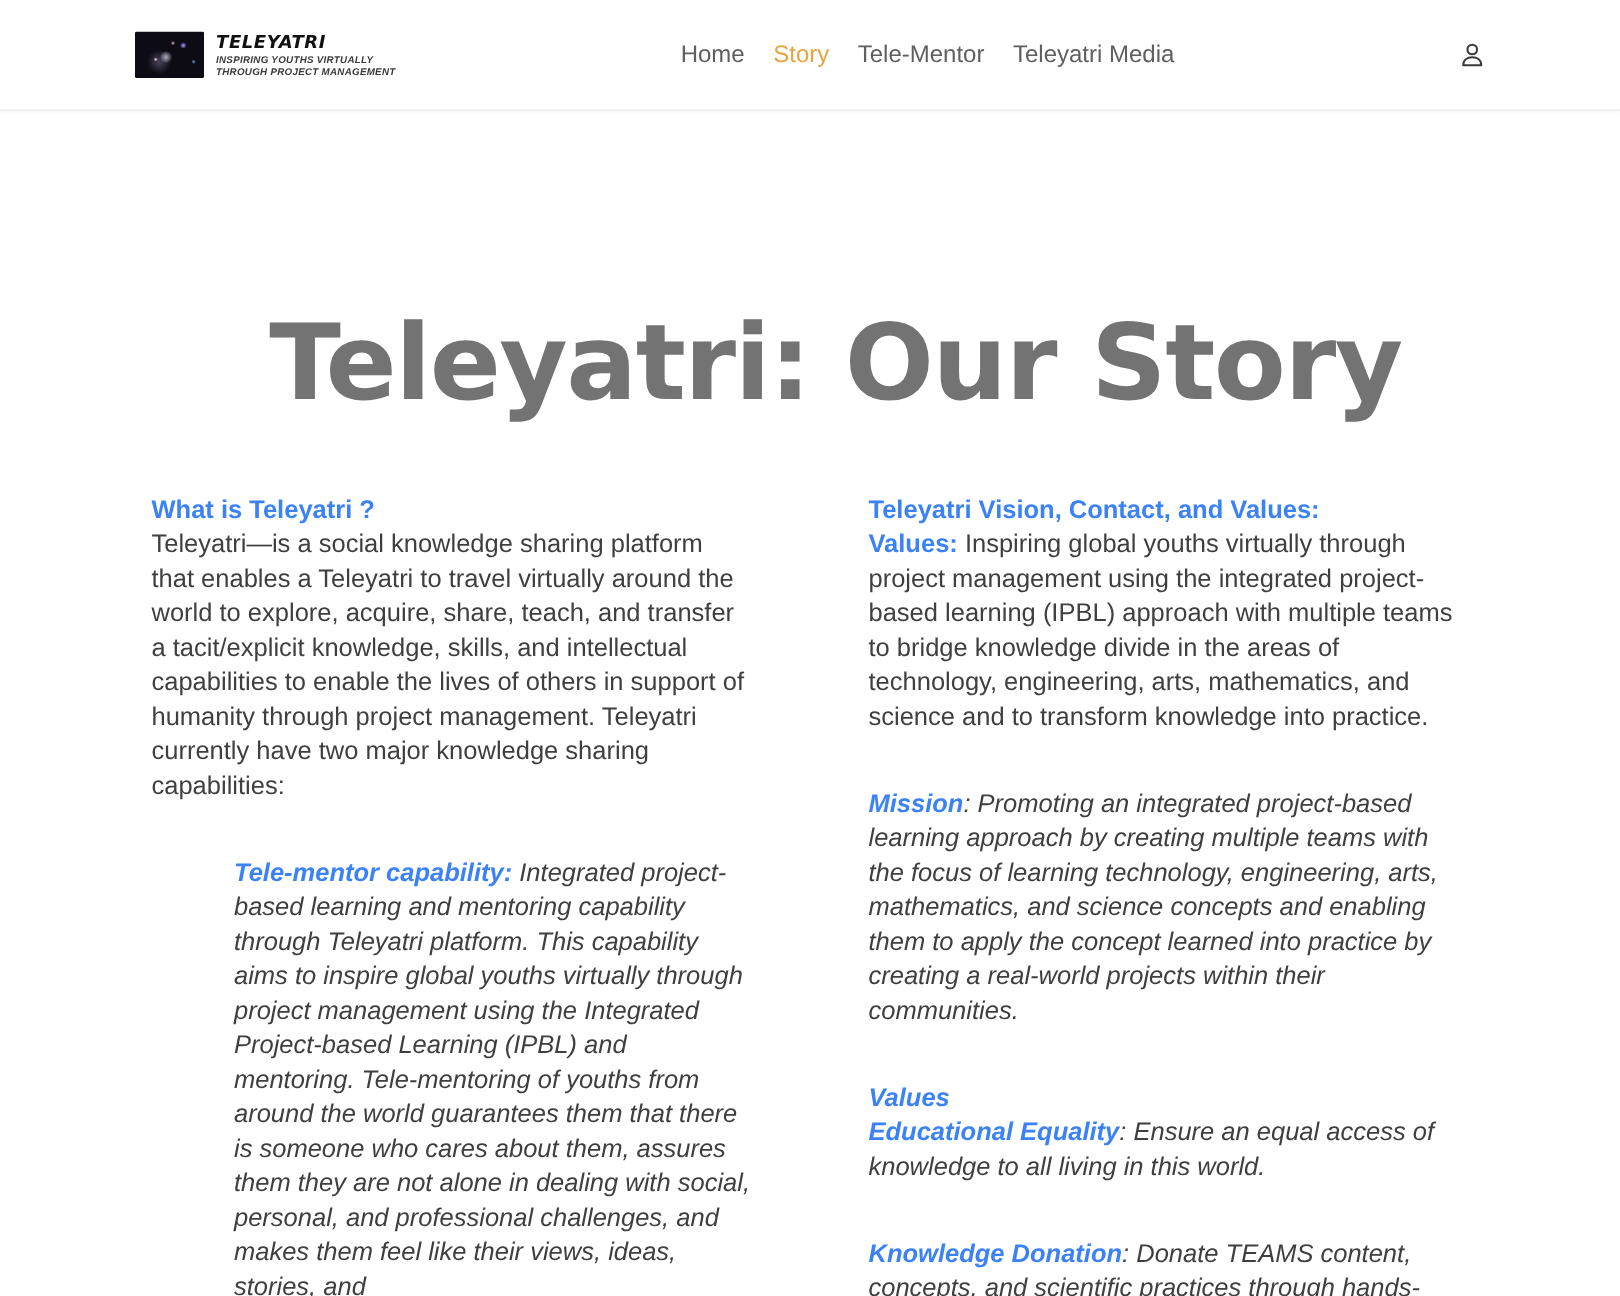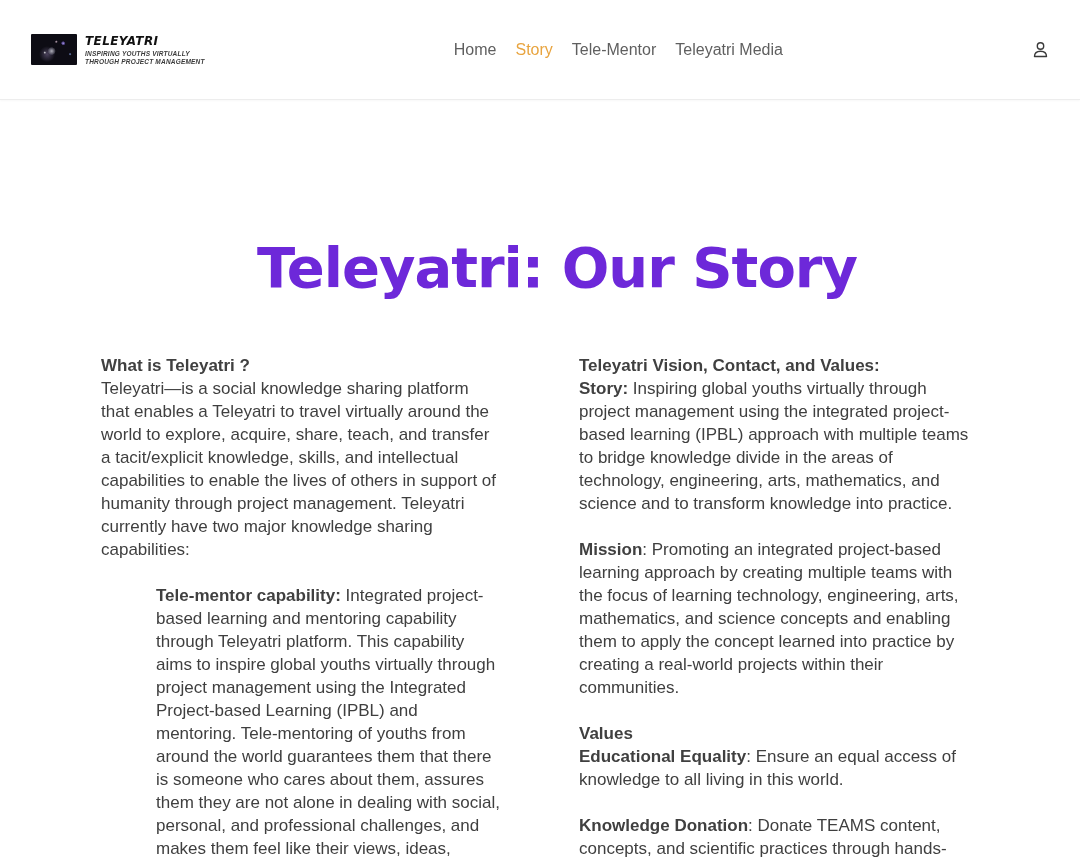--- a/index.html
+++ b/index.html
@@ -1,25 +1,25 @@
 <!DOCTYPE html>
 <html><head>
 <meta charset="utf-8">
 <style>
   * { margin: 0; padding: 0; box-sizing: border-box; }
   html, body { width: 1080px; height: 864px; overflow: hidden; background: #ffffff; }
   body { font-family: "Liberation Sans", sans-serif; color: #3f3f3f; }
 
   
   .header {
-    height: 100px;
+    height: 74px;
     display: flex;
     align-items: center;
     justify-content: space-between;
-    padding: 0 31px;
+    padding: 0 90px;
     background: #ffffff;
     border-bottom: 1px solid #ededed;
     box-shadow: 0 1px 2px rgba(0,0,0,0.03);
   }
   .logo { display: flex; align-items: center; gap: 8px; cursor: pointer; }
   .logo-img {
     width: 46px; height: 31px;
     background:
       radial-gradient(circle 3px at 70% 30%, rgba(180,160,255,0.95), rgba(120,90,220,0.35) 60%, transparent 70%),
       radial-gradient(circle 2px at 30% 60%, rgba(255,255,255,0.9), transparent 70%),
@@ -54,36 +54,36 @@
   .nav a.active { color: #e8a43f; }
   .account-btn { background: none; border: none; cursor: pointer; display: flex; align-items: center; }
   .account-btn svg { display: block; }
 
   
   .page-title {
     margin-top: 132px;
     text-align: center;
     font-family: "DejaVu Sans", sans-serif;
     font-weight: 800;
-    font-size: 56px;
+    font-size: 70px;
     letter-spacing: -1px;
-    color: #6d28d9;
+    color: #737373;
     line-height: 72px;
     padding-left: 34px;
   }
   .content {
     margin-top: 50px;
     padding: 0 101px;
     display: flex;
     gap: 78px;
   }
   .col { flex: 1 1 0; font-size: 17px; line-height: 23px; color: #3f3f3f; }
-  .col strong, .col .bold { font-weight: 700; color: #404040; }
+  .col strong, .col .bold { font-weight: 700; color: #3b82f6; }
   .para { margin: 0; }
-  .para + .para { margin-top: 23px; }
+  .para + .para { margin-top: 35px; font-style: italic; }
   .indented { margin-left: 55px; margin-top: 4px; }
 </style>
 </head>
 <body>
 
 <header class="header">
   <div class="logo">
     <div class="logo-img"></div>
     <div class="logo-text">
       <span class="logo-title">TELEYATRI</span>
@@ -118,21 +118,21 @@
         <span>Teleyatri—is a social knowledge sharing platform that enables a Teleyatri to travel virtually around the world to explore, acquire, share, teach, and transfer a tacit/explicit knowledge, skills, and intellectual capabilities to enable the lives of others in support of humanity through project management. Teleyatri currently have two major knowledge sharing capabilities:</span>
       </p>
       <p class="para indented">
         <strong>Tele-mentor capability:</strong><span> Integrated project-based learning and mentoring capability through Teleyatri platform. This capability aims to inspire global youths virtually through project management using the Integrated Project-based Learning (IPBL) and mentoring. Tele-mentoring of youths from around the world guarantees them that there is someone who cares about them, assures them they are not alone in dealing with social, personal, and professional challenges, and makes them feel like their views, ideas, stories, and</span>
       </p>
     </div>
 
     <div class="col">
       <p class="para">
         <strong>Teleyatri Vision, Contact, and Values:</strong><br>
-        <strong>Story:</strong><span> Inspiring global youths virtually through project management using the integrated project-based learning (IPBL) approach with multiple teams to bridge knowledge divide in the areas of technology, engineering, arts, mathematics, and science and to transform knowledge into practice.</span>
+        <strong>Values:</strong><span> Inspiring global youths virtually through project management using the integrated project-based learning (IPBL) approach with multiple teams to bridge knowledge divide in the areas of technology, engineering, arts, mathematics, and science and to transform knowledge into practice.</span>
       </p>
       <p class="para">
         <strong>Mission</strong><span>: Promoting an integrated project-based learning approach by creating multiple teams with the focus of learning technology, engineering, arts, mathematics, and science concepts and enabling them to apply the concept learned into practice by creating a real-world projects within their communities.</span>
       </p>
       <p class="para">
         <strong>Values</strong><br>
         <strong>Educational Equality</strong><span>: Ensure an equal access of knowledge to all living in this world.</span>
       </p>
       <p class="para">
         <strong>Knowledge Donation</strong><span>: Donate TEAMS content, concepts, and scientific practices through hands-</span>

